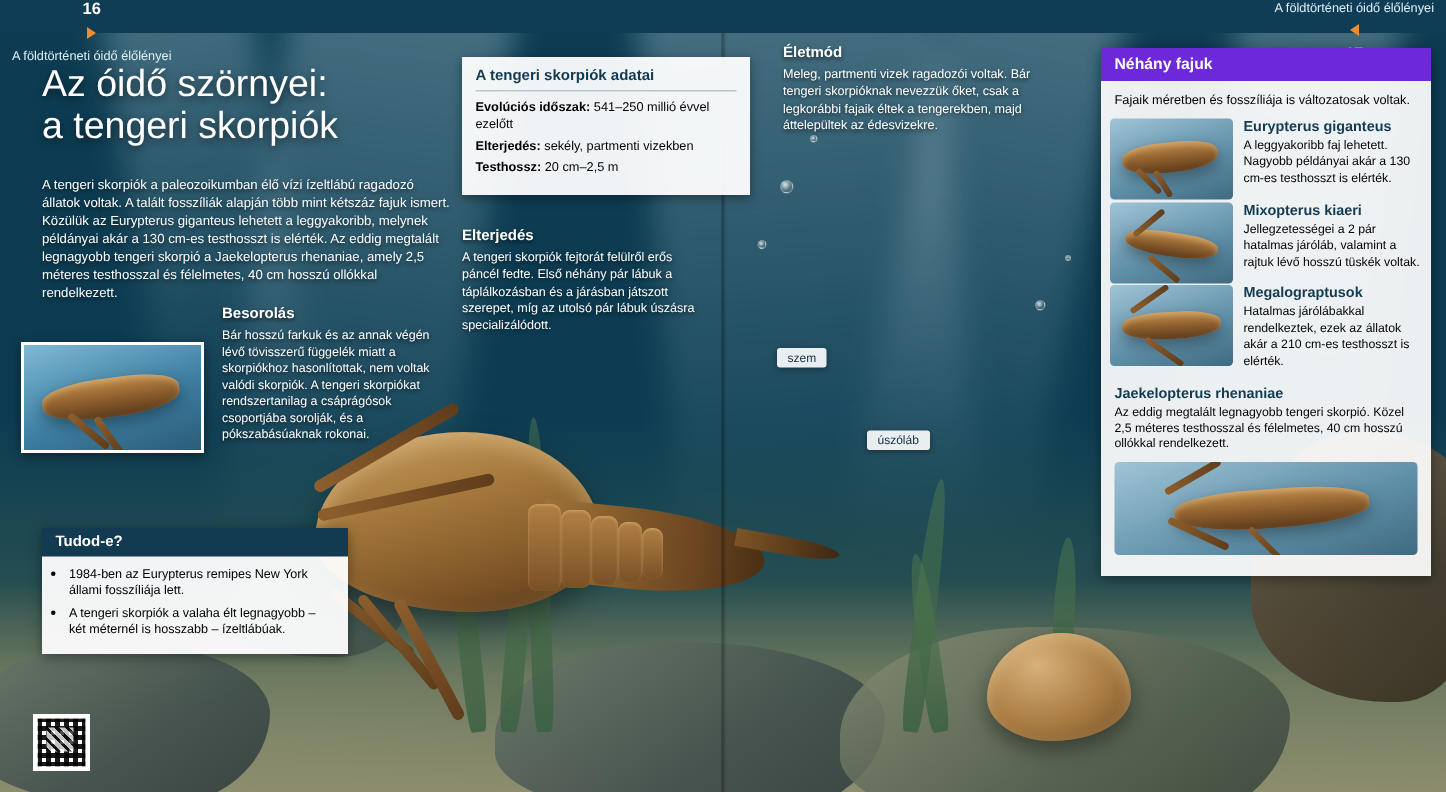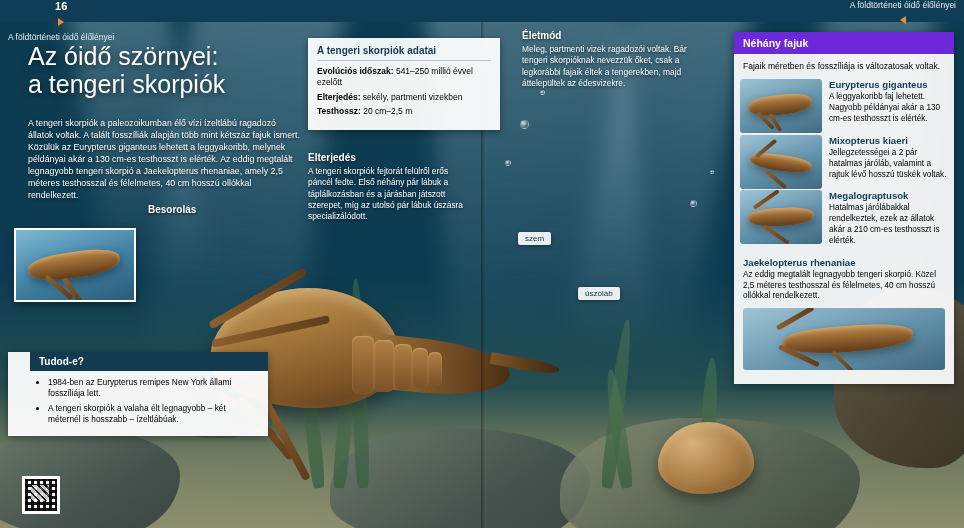--- a/index.html
+++ b/index.html
@@ -173,24 +173,23 @@
   .species .pic {
     position: absolute; left: 6px; top: 4px; width: 82px; height: 54px;
     border-radius: 3px;
     background: linear-gradient(160deg, #9fc4d6, #5f8fa8 60%, #3f6a80);
     overflow: hidden;
   }
   .species.full .txtwrap { width: 202px; margin-left: 0; }
   .species.full .pic { position: relative; left: 0; top: 0; width: 202px; height: 62px; margin-top: 6px; }
 
   .tudod {
-    position: absolute; left: 8px; top: 352px; width: 260px;
+    position: absolute; left: 28px; top: 352px; width: 204px;
     background: rgba(255,255,255,0.94);
     box-shadow: 0 2px 8px rgba(0,0,0,0.4);
-    padding-left: 22px;
   }
   .tudod .head { background: #123a50; color: #fff; font-size: 10px; font-weight: bold; padding: 4px 9px; }
   .tudod ul { margin: 0; padding: 6px 9px 8px 18px; }
   .tudod li { font-size: 8.4px; line-height: 1.35; margin-bottom: 3px; }
 
   .besorolas { position: absolute; left: 148px; top: 204px; width: 150px; }
   .besorolas h4 { margin: 0 0 3px 0; font-size: 10px; font-weight: bold; color: #fff; text-shadow: 0 1px 3px rgba(0,0,0,.7); }
   .besorolas p { margin: 0; font-size: 8.3px; line-height: 1.33; color: #fff; text-shadow: 0 1px 3px rgba(0,0,0,.7); }
   .inset-photo {
     position: absolute; left: 14px; top: 228px; width: 122px; height: 74px;
@@ -327,20 +326,21 @@
   </div>
 
   <div class="inset-photo">
     <div class="scorp-body" style="left:12px; top:22px; width:92px; height:26px; transform:rotate(-8deg);"></div>
     <div class="leg" style="left:30px; top:44px; width:34px; height:5px; transform:rotate(40deg);"></div>
     <div class="leg" style="left:48px; top:46px; width:30px; height:5px; transform:rotate(55deg);"></div>
   </div>
 
   <div class="besorolas">
     <h4>Besorolás</h4>
+    <p>Bár hosszú farkuk és az annak végén lévő tövisszerű függelék miatt a skorpiókhoz hasonlítottak, nem voltak valódi skorpiók. A tengeri skorpiókat rendszertanilag a csáprágósok csoportjába sorolják, és a pókszabásúaknak rokonai.</p>
   </div>
 
   <div class="white-text" style="left:308px; top:152px; width:160px;">
     <h4>Elterjedés</h4>
     <p>A tengeri skorpiók fejtorát felülről erős páncél fedte. Első néhány pár lábuk a táplálkozásban és a járásban játszott szerepet, míg az utolsó pár lábuk úszásra specializálódott.</p>
   </div>
 
   <div class="white-text" style="left:522px; top:30px; width:192px;">
     <h4>Életmód</h4>
     <p>Meleg, partmenti vizek ragadozói voltak. Bár tengeri skorpióknak nevezzük őket, csak a legkorábbi fajaik éltek a tengerekben, majd áttelepültek az édesvizekre.</p>

